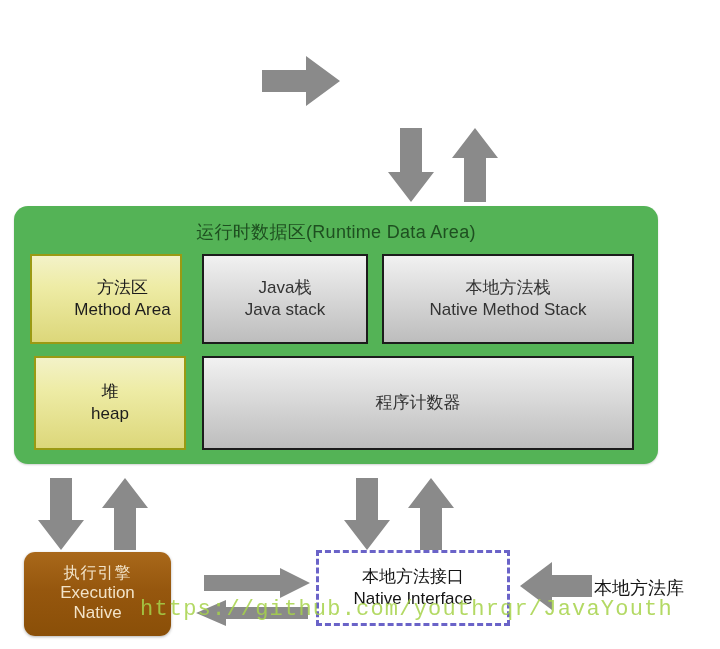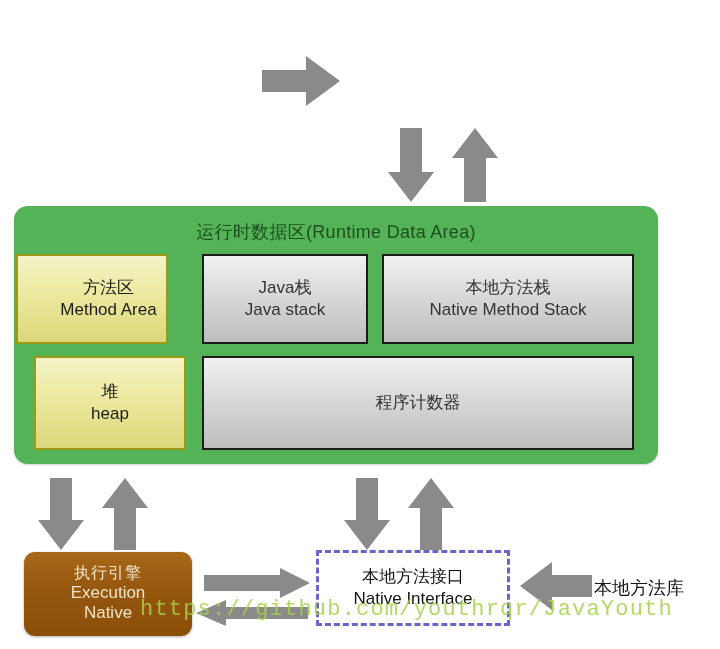--- a/index.html
+++ b/index.html
@@ -107,32 +107,32 @@
     background: linear-gradient(180deg, #f3f2c8 0%, #eeeca6 35%, #dcd77a 100%);
     border: 2px solid #9a9a14;
     color: #1c1c1c;
   }
   .gray-box {
     background: linear-gradient(180deg, #f1f1f1 0%, #dcdcdc 40%, #bdbdbd 100%);
     border: 2px solid #1c1c1c;
     color: #333333;
   }
 
-  #box-method-area { left: 16px;  top: 254px; width: 152px; height: 90px; padding-left: 33px; }
+  #box-method-area { left: 30px;  top: 254px; width: 152px; height: 90px; padding-left: 33px; }
   #box-heap        { left: 34px;  top: 356px; width: 152px; height: 94px; }
   #box-java-stack  { left: 202px; top: 254px; width: 166px; height: 90px; }
   #box-native-stack{ left: 382px; top: 254px; width: 252px; height: 90px; }
   #box-pc-register { left: 202px; top: 356px; width: 432px; height: 94px; }
 
   
   #execution-engine-box {
     position: absolute;
     left: 24px;
     top: 552px;
-    width: 168px;
+    width: 147px;
     height: 84px;
     border-radius: 11px;
     background: linear-gradient(180deg, #a9681a 0%, #96570e 45%, #8a4f08 100%);
     box-shadow: 0 1px 3px rgba(0,0,0,.3);
     display: flex;
     flex-direction: column;
     align-items: center;
     justify-content: center;
     color: #f2e3c8;
     text-align: center;

